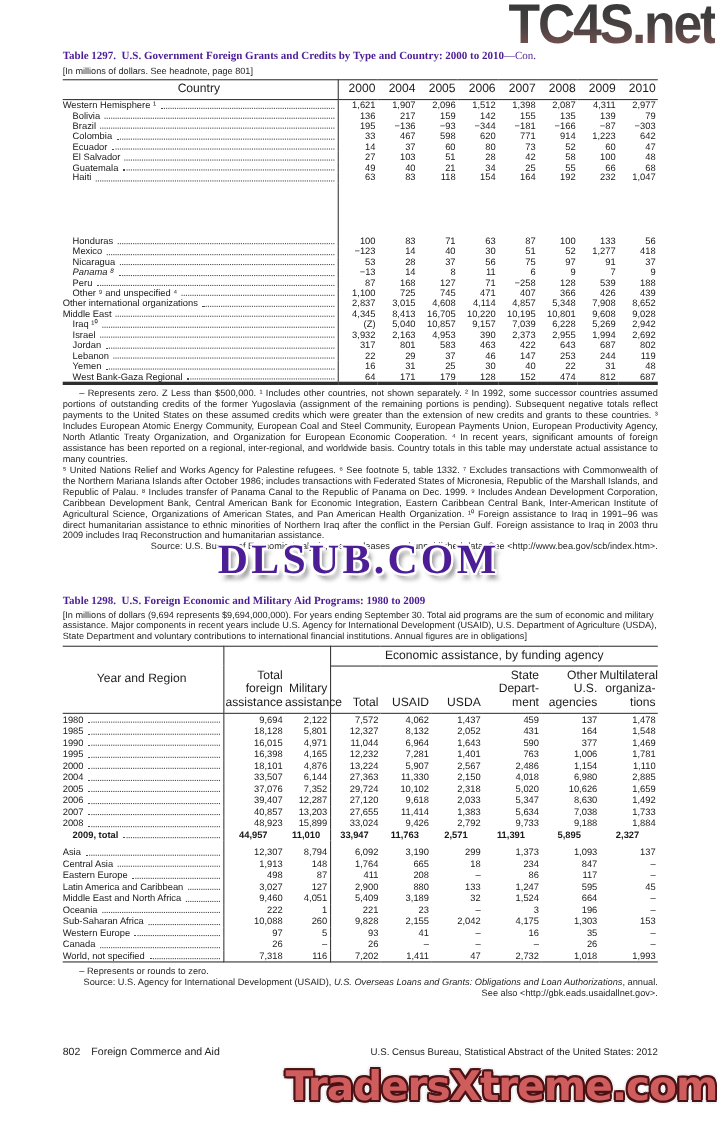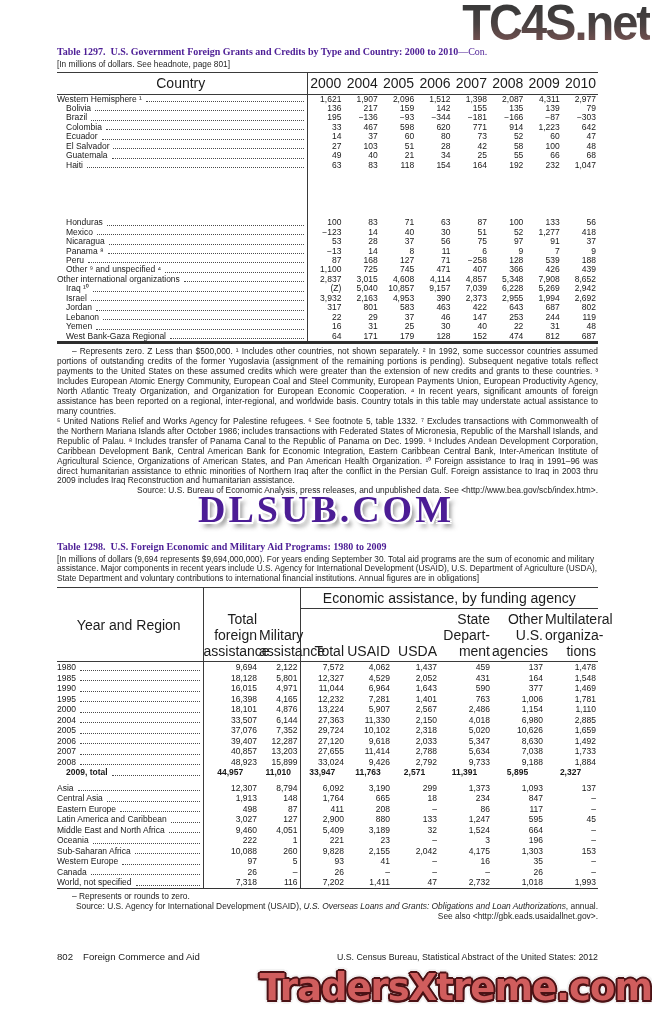--- a/index.html
+++ b/index.html
@@ -46,21 +46,21 @@
   .ttl .b{font-weight:bold;}
   .ttl .num{font-weight:bold;margin-right:5px;}
   .ttl .con{font-weight:normal;}
   .headnote{font-size:8.3px;line-height:1.18;color:#1f1f1f;margin:1px 0 3px 0;}
 
   
   table.dtable{border-collapse:collapse;width:541px;table-layout:fixed;}
   .dtable th,.dtable td{padding:0;font-weight:normal;}
   .dtable thead th{
     border-top:1.4px solid #3a3a3a;border-bottom:1px solid #3a3a3a;
-    font-size:14px;line-height:1.15;vertical-align:bottom;text-align:right;
+    font-size:11px;line-height:1.15;vertical-align:bottom;text-align:right;
     padding:2px 2px 2px 0;white-space:pre-line;
   }
   .dtable thead th.stub-h{text-align:center;vertical-align:middle;}
   .dtable tbody td{
     font-size:8.5px;line-height:9.45px;text-align:right;vertical-align:bottom;
     padding:0 2px 0 0;color:#181818;
   }
   .t98 tbody td{line-height:10.5px;}
   .dtable tbody td.stub-cell{text-align:left;padding:0;}
   .stub-flex{display:flex;align-items:flex-end;}
@@ -305,21 +305,21 @@
             <td>37</td>
             <td>56</td>
             <td>75</td>
             <td>97</td>
             <td>91</td>
             <td>37</td>
           </tr>
           <tr>
             <td class="stub-cell">
               <div class="stub-flex">
-                <span class="lab" style="padding-left: 9px;">Panama ⁸</span>
+                <span class="lab" style="padding-left: 9px; font-style: italic;">Panama ⁸</span>
                 <span class="leader"></span>
               </div>
             </td>
             <td>−13</td>
             <td>14</td>
             <td>8</td>
             <td>11</td>
             <td>6</td>
             <td>9</td>
             <td>7</td>
@@ -365,20 +365,36 @@
               </div>
             </td>
             <td>2,837</td>
             <td>3,015</td>
             <td>4,608</td>
             <td>4,114</td>
             <td>4,857</td>
             <td>5,348</td>
             <td>7,908</td>
             <td>8,652</td>
+          </tr>
+          <tr>
+            <td class="stub-cell">
+              <div class="stub-flex">
+                <span class="lab">Middle East</span>
+                <span class="leader"></span>
+              </div>
+            </td>
+            <td>4,345</td>
+            <td>8,413</td>
+            <td>16,705</td>
+            <td>10,220</td>
+            <td>10,195</td>
+            <td>10,801</td>
+            <td>9,608</td>
+            <td>9,028</td>
           </tr>
           <tr>
             <td class="stub-cell">
               <div class="stub-flex">
                 <span class="lab" style="padding-left: 9px;">Iraq ¹⁰</span>
                 <span class="leader"></span>
               </div>
             </td>
             <td>(Z)</td>
             <td>5,040</td>
@@ -542,21 +558,21 @@
           <tr>
             <td class="stub-cell">
               <div class="stub-flex">
                 <span class="lab">1985</span>
                 <span class="leader"></span>
               </div>
             </td>
             <td>18,128</td>
             <td>5,801</td>
             <td>12,327</td>
-            <td>4,529</td>
+            <td>8,132</td>
             <td>2,052</td>
             <td>431</td>
             <td>164</td>
             <td>1,548</td>
           </tr>
           <tr>
             <td class="stub-cell">
               <div class="stub-flex">
                 <span class="lab">1990</span>
                 <span class="leader"></span>
@@ -655,21 +671,21 @@
             <td class="stub-cell">
               <div class="stub-flex">
                 <span class="lab">2007</span>
                 <span class="leader"></span>
               </div>
             </td>
             <td>40,857</td>
             <td>13,203</td>
             <td>27,655</td>
             <td>11,414</td>
-            <td>2,788</td>
+            <td>1,383</td>
             <td>5,634</td>
             <td>7,038</td>
             <td>1,733</td>
           </tr>
           <tr>
             <td class="stub-cell">
               <div class="stub-flex">
                 <span class="lab">2008</span>
                 <span class="leader"></span>
               </div>

